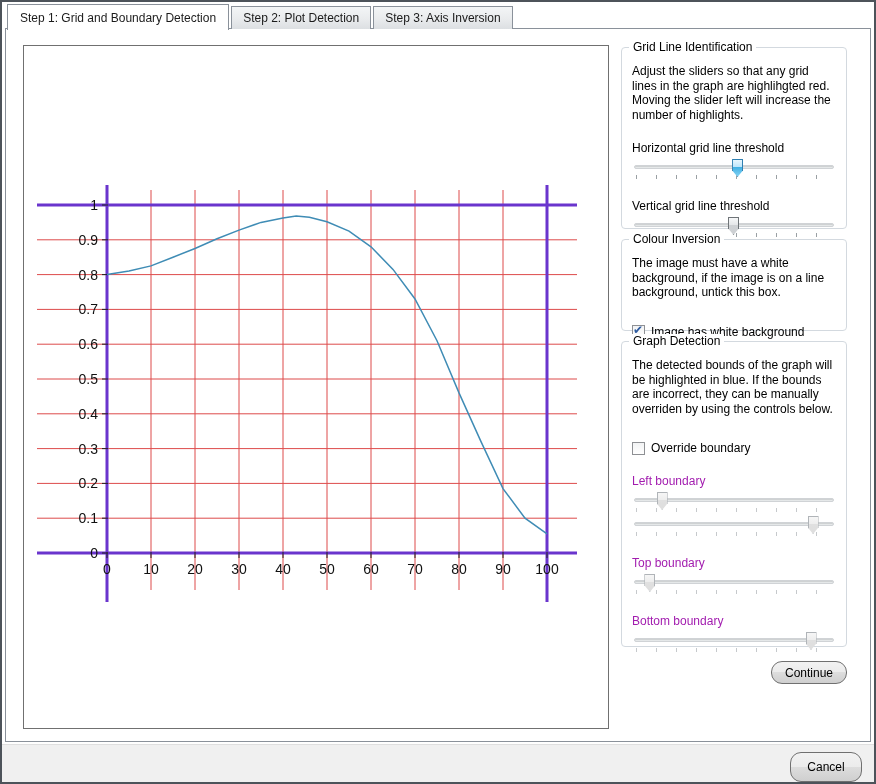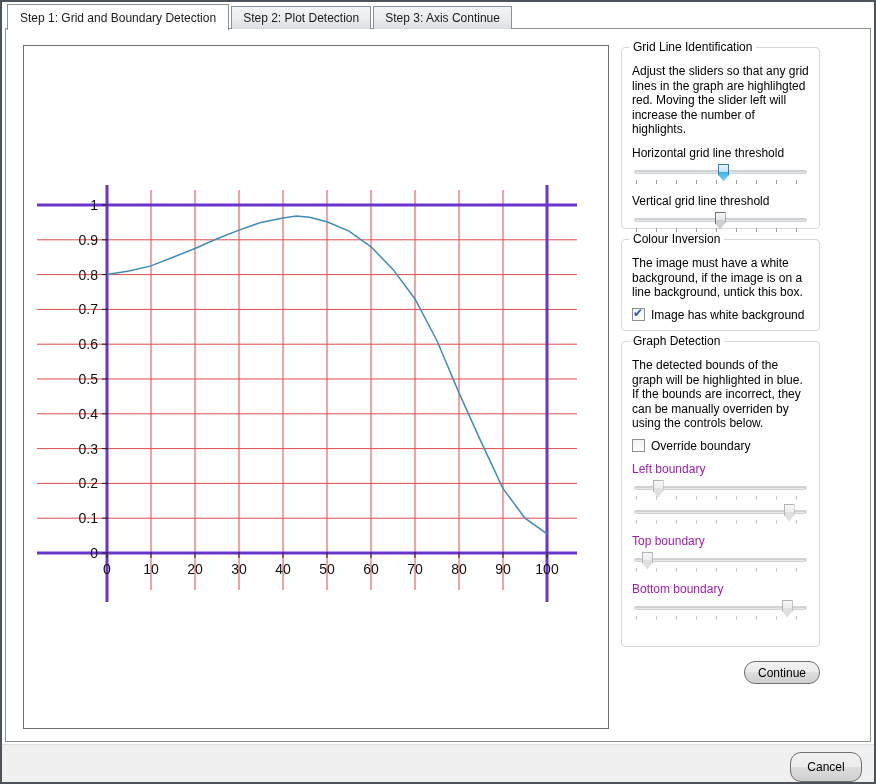--- a/index.html
+++ b/index.html
@@ -21,28 +21,28 @@
     position:absolute;left:3px;top:26px;width:866px;height:714px;
     background:#fff;border:1px solid #8a919a;
   }
   
   .graph-panel{
     position:absolute;left:17px;top:16px;width:586px;height:684px;
     background:#fff;border:1px solid #707070;
   }
   .graph-panel svg{display:block;font-family:"Liberation Sans",sans-serif;}
   
-  .side{position:absolute;left:615px;top:18px;width:199px;display:flex;flex-direction:column;}
+  .side{position:absolute;left:615px;top:18px;width:226px;display:flex;flex-direction:column;}
   .groupbox{
     position:relative;border:1px solid #d3d9df;border-radius:4px;
     padding:16px 10px 8px;margin-bottom:10px;background:#fff;
   }
   .gb-title{position:absolute;top:-8px;left:7px;background:#fff;padding:0 4px;font-size:12px;}
   .desc{font-size:12px;line-height:14.5px;}
-  .slabel{font-size:12px;margin:9px 0 3px;}
+  .slabel{font-size:12px;margin:19px 0 3px;}
   .slabel.dis{color:#a21caf;}
   
   .slider{position:relative;height:22px;margin-bottom:2px;}
   .slider .track{
     position:absolute;left:2px;right:2px;top:7px;height:4px;border-radius:2px;
     background:#e8ebec;border:1px solid #d0d3d6;box-shadow:inset 0 1px 1px rgba(0,0,0,.12);
   }
   .slider .ticks{
     position:absolute;left:4px;right:2px;top:17px;height:4px;
     background-image:repeating-linear-gradient(to right,#9aa0a4 0,#9aa0a4 1px,transparent 1px,transparent 20px);
@@ -56,21 +56,21 @@
   .slider .thumb.hot{
     background:linear-gradient(#e8f6fd,#bce5fb 45%,#42b1e4 46%,#7fd0f2);
     border-color:#2f7fb1;
   }
   .slider.disabled .ticks{background-image:repeating-linear-gradient(to right,#c6c9cc 0,#c6c9cc 1px,transparent 1px,transparent 20px);}
   .slider.disabled .thumb{
     background:linear-gradient(#f6f6f6,#ededed 45%,#e0e0e0 46%,#dedede);
     border-color:#b0b4b8;
   }
   
-  .checkrow{display:flex;align-items:center;gap:6px;margin-top:8px;font-size:12px;}
+  .checkrow{display:flex;align-items:center;gap:6px;margin-top:25px;font-size:12px;}
   .cb{
     width:13px;height:13px;flex:0 0 auto;position:relative;
     border:1px solid #8e9094;background:linear-gradient(#f2f3f4,#ffffff);
   }
   .cb.checked::after{
     content:"\2714";position:absolute;left:0;top:-3px;font-size:12px;color:#2c5aa0;
   }
   
   .btn{
     font-family:"Liberation Sans",sans-serif;font-size:12px;color:#000;
@@ -85,21 +85,21 @@
     background:#f0f0f0;border-top:1px solid #dfdfdf;
   }
   .cancel{position:absolute;right:12px;top:7px;width:72px;height:30px;}
 </style>
 </head>
 <body>
 
 <div class="tabstrip">
   <div class="tab active">Step 1: Grid and Boundary Detection</div>
   <div class="tab">Step 2: Plot Detection</div>
-  <div class="tab">Step 3: Axis Continue</div>
+  <div class="tab">Step 3: Axis Inversion</div>
 </div>
 
 <div class="tabpage">
 
   <div class="graph-panel">
     <svg width="584" height="682" viewBox="0 0 584 682">
         <line x1="83" y1="144" x2="83" y2="544" stroke="#dd4a4a"></line>
         <line x1="127" y1="144" x2="127" y2="544" stroke="#dd4a4a"></line>
         <line x1="171" y1="144" x2="171" y2="544" stroke="#dd4a4a"></line>
         <line x1="215" y1="144" x2="215" y2="544" stroke="#dd4a4a"></line>

